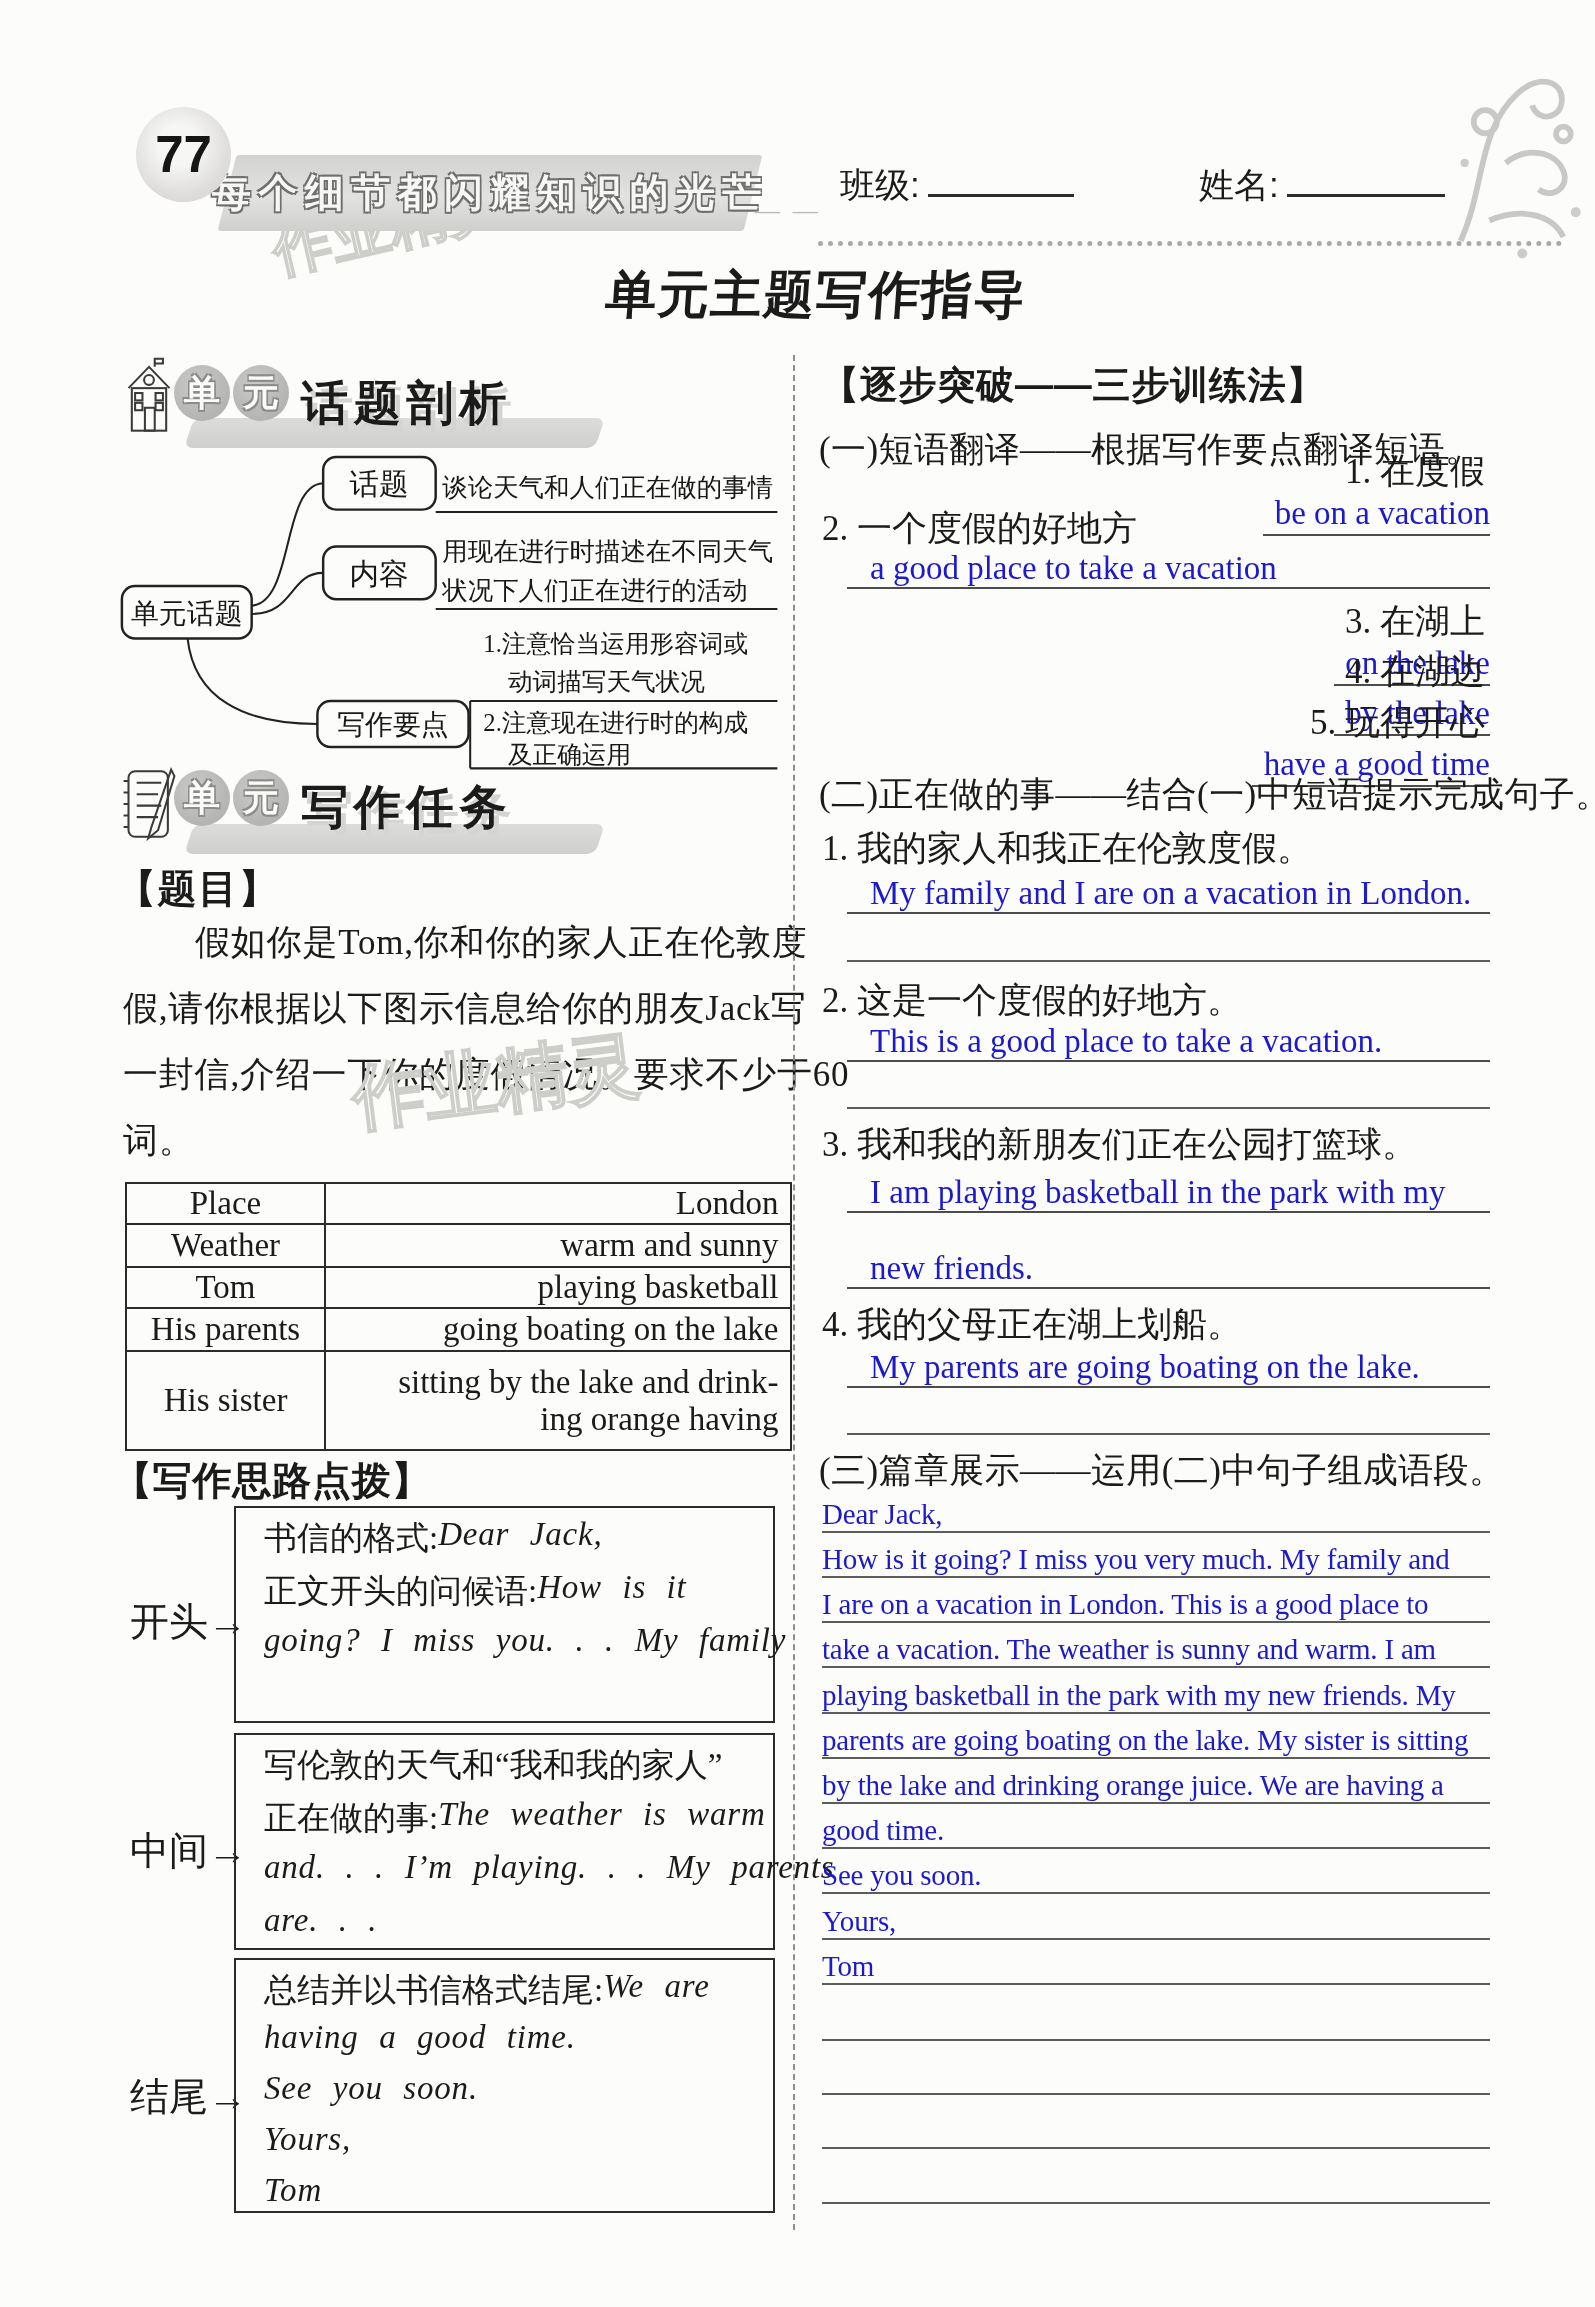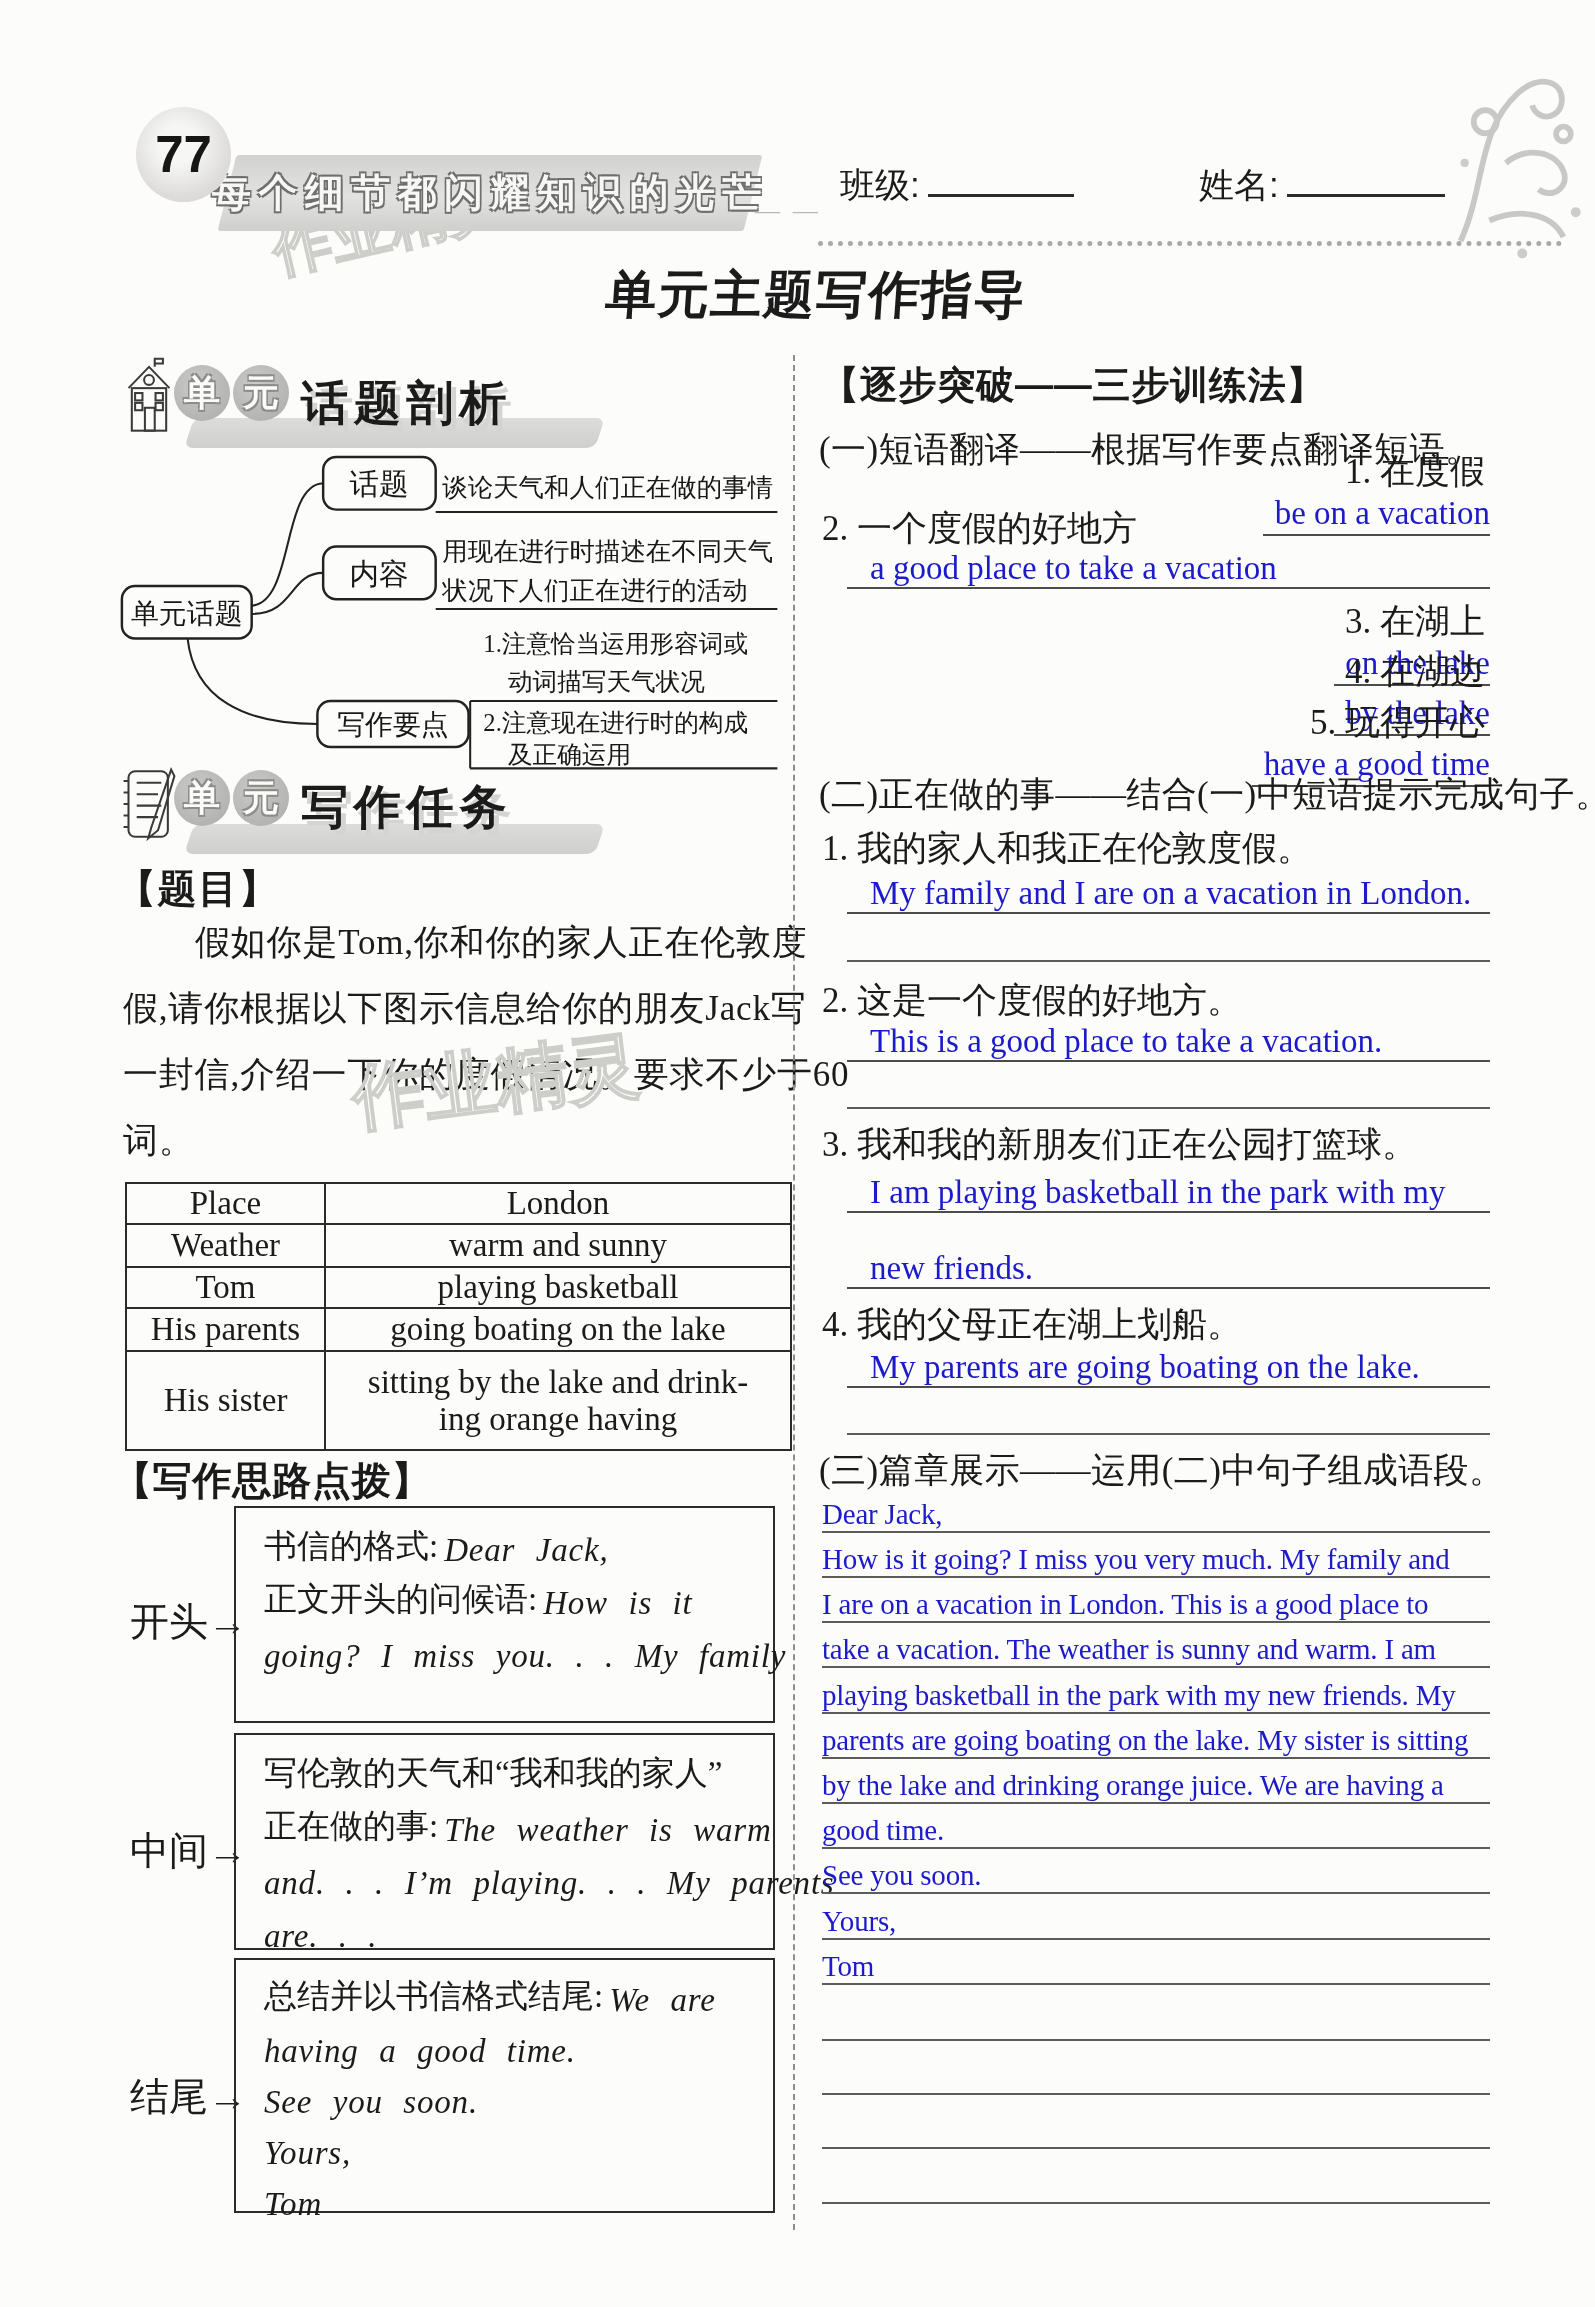--- a/index.html
+++ b/index.html
@@ -63,27 +63,27 @@
   
   .mindmap text{font-family:"Liberation Serif","DejaVu Serif",serif;fill:#181818;}
   .mindmap .bx{fill:none;stroke:#222;stroke-width:3;}
   .mindmap .ln{stroke:#222;stroke-width:2.5;fill:none;}
   
   .timu{font-size:39px;font-weight:900;letter-spacing:1.6px;}
   .para-line{left:123px;width:668px;font-size:35px;white-space:nowrap;letter-spacing:0.8px;}
   table.info{border-collapse:collapse;position:absolute;left:125px;top:1182px;}
   table.info td{border:2.5px solid #2b2b2b;font-size:33px;padding:0 11.5px;}
   table.info td.c1{width:174px;text-align:center;}
-  table.info td.c2{width:441px;text-align:center;}
+  table.info td.c2{width:441px;text-align:right;}
   .tips{font-size:39px;font-weight:900;letter-spacing:0.8px;}
   .tipbox{
     left:234px;width:541px;border:2.5px solid #2b2b2b;background:transparent;
     padding:8.2px 0 0 28px;box-sizing:border-box;
   }
-  .tipbox .bline{height:53px;display:flex;align-items:flex-end;white-space:nowrap;gap:6px;}
+  .tipbox .bline{height:53px;display:flex;align-items:flex-start;white-space:nowrap;}
   .tipbox .cn{font-size:33px;}
   .tipbox .en{font-size:33px;font-style:italic;word-spacing:11.5px;letter-spacing:0.8px;}
   .boxlabel{font-size:39px;white-space:nowrap;}
   
   .divider{left:793px;top:355px;height:1875px;border-left:2.5px dashed #8e8e8c;}
   .r-header{font-size:38px;font-weight:900;letter-spacing:0.8px;}
   .r-title{font-size:35px;letter-spacing:0.4px;white-space:nowrap;}
   .r-cn{font-size:35px;white-space:nowrap;}
   .ansrow{left:822px;width:668px;display:flex;align-items:flex-end;flex-direction:column;}
   .ansrow .lab{font-size:35px;white-space:nowrap;margin-right:5px;}

